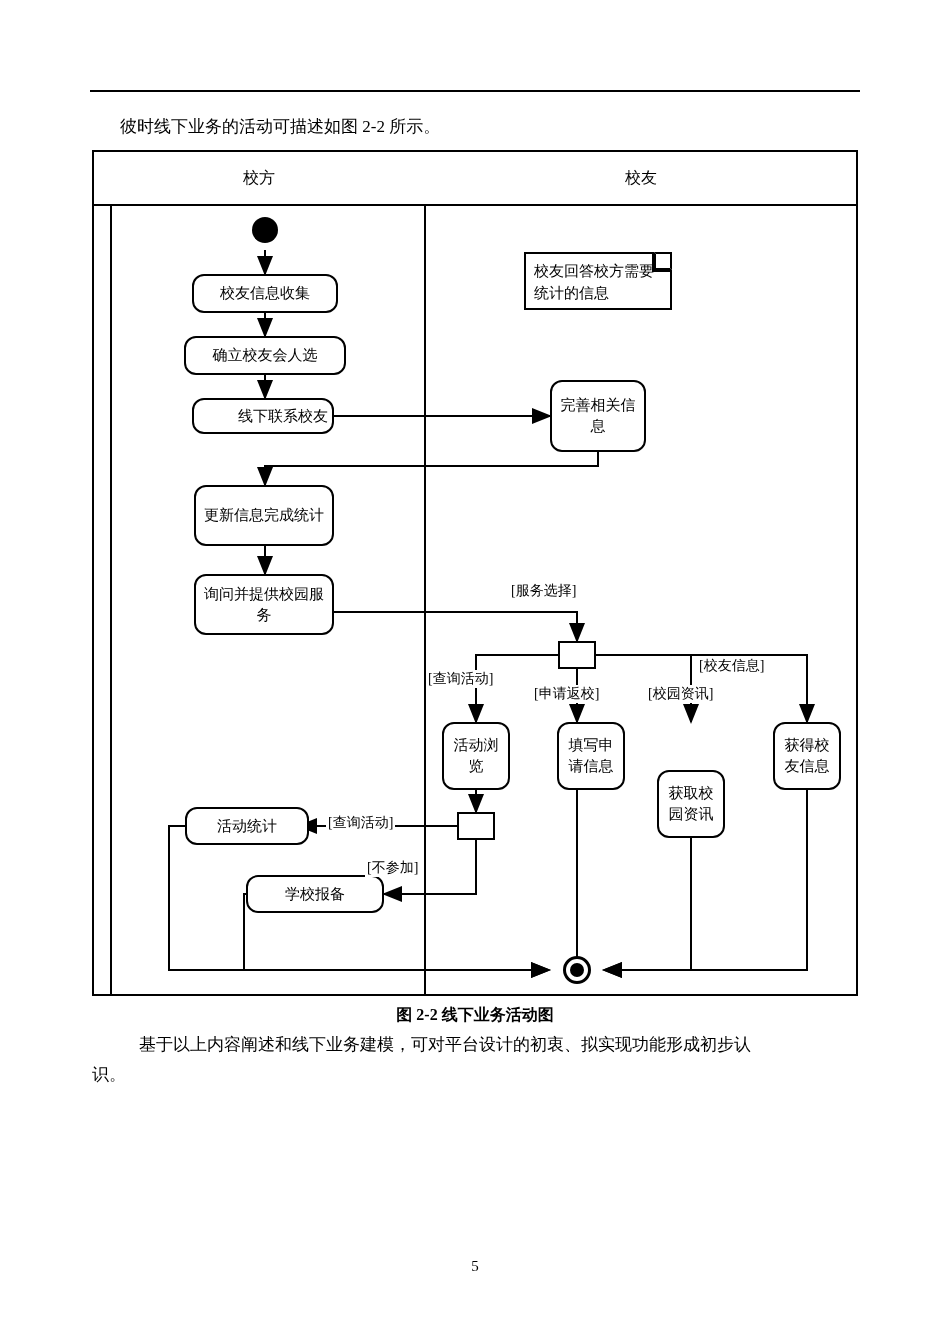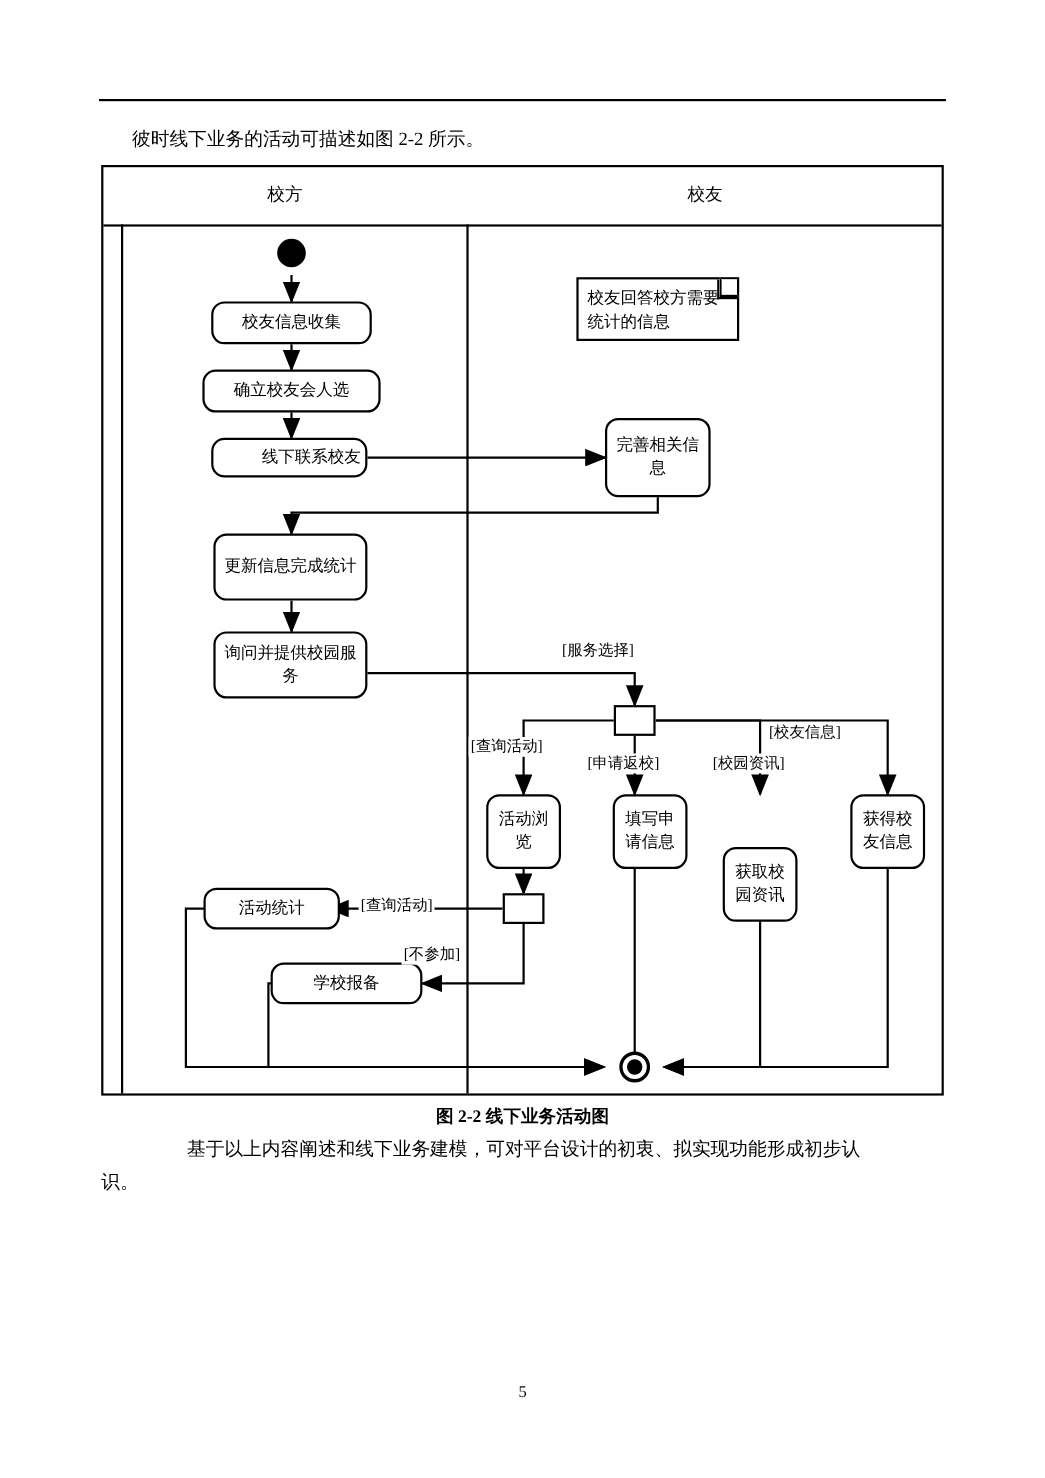--- a/index.html
+++ b/index.html
@@ -304,19 +304,19 @@
     <div class="label" style="top:533px;left:552px;">[校园资讯]</div>
     <div class="label" style="top:505px;left:603px;">[校友信息]</div>
     <div class="label" style="top:662px;left:232px;">[查询活动]</div>
     <div class="label" style="top:707px;left:271px;">[不参加]</div>
 
   </div>
 
   <div class="caption">图 2-2 线下业务活动图</div>
 
   <div class="para para-outro">
-    <span style="margin-left:50px;">基于以上内容阐述和线下业务建模，可对平台设计的初衷、拟实现功能形成初步认</span>
+    <span style="margin-left:19px;">基于以上内容阐述和线下业务建模，可对平台设计的初衷、拟实现功能形成初步认</span>
     <span class="l2">识。</span>
   </div>
 
   <div class="page-number">5</div>
 
 </div>
 
 </body></html>

